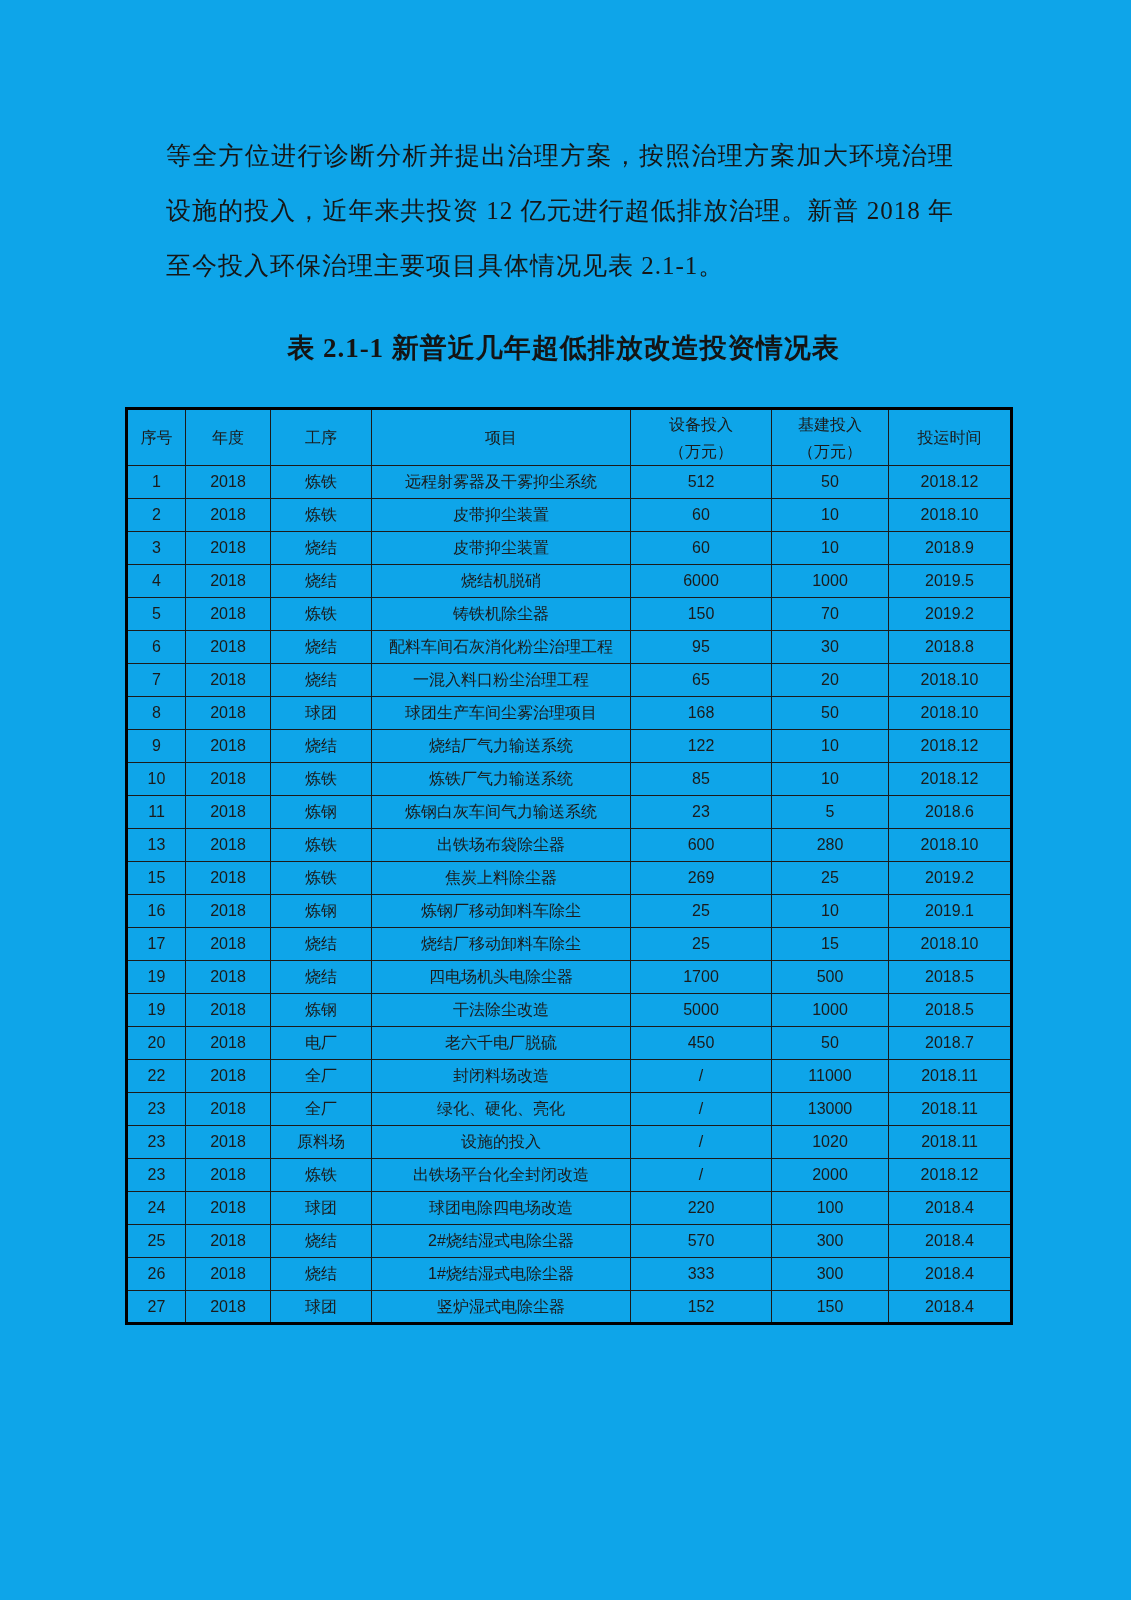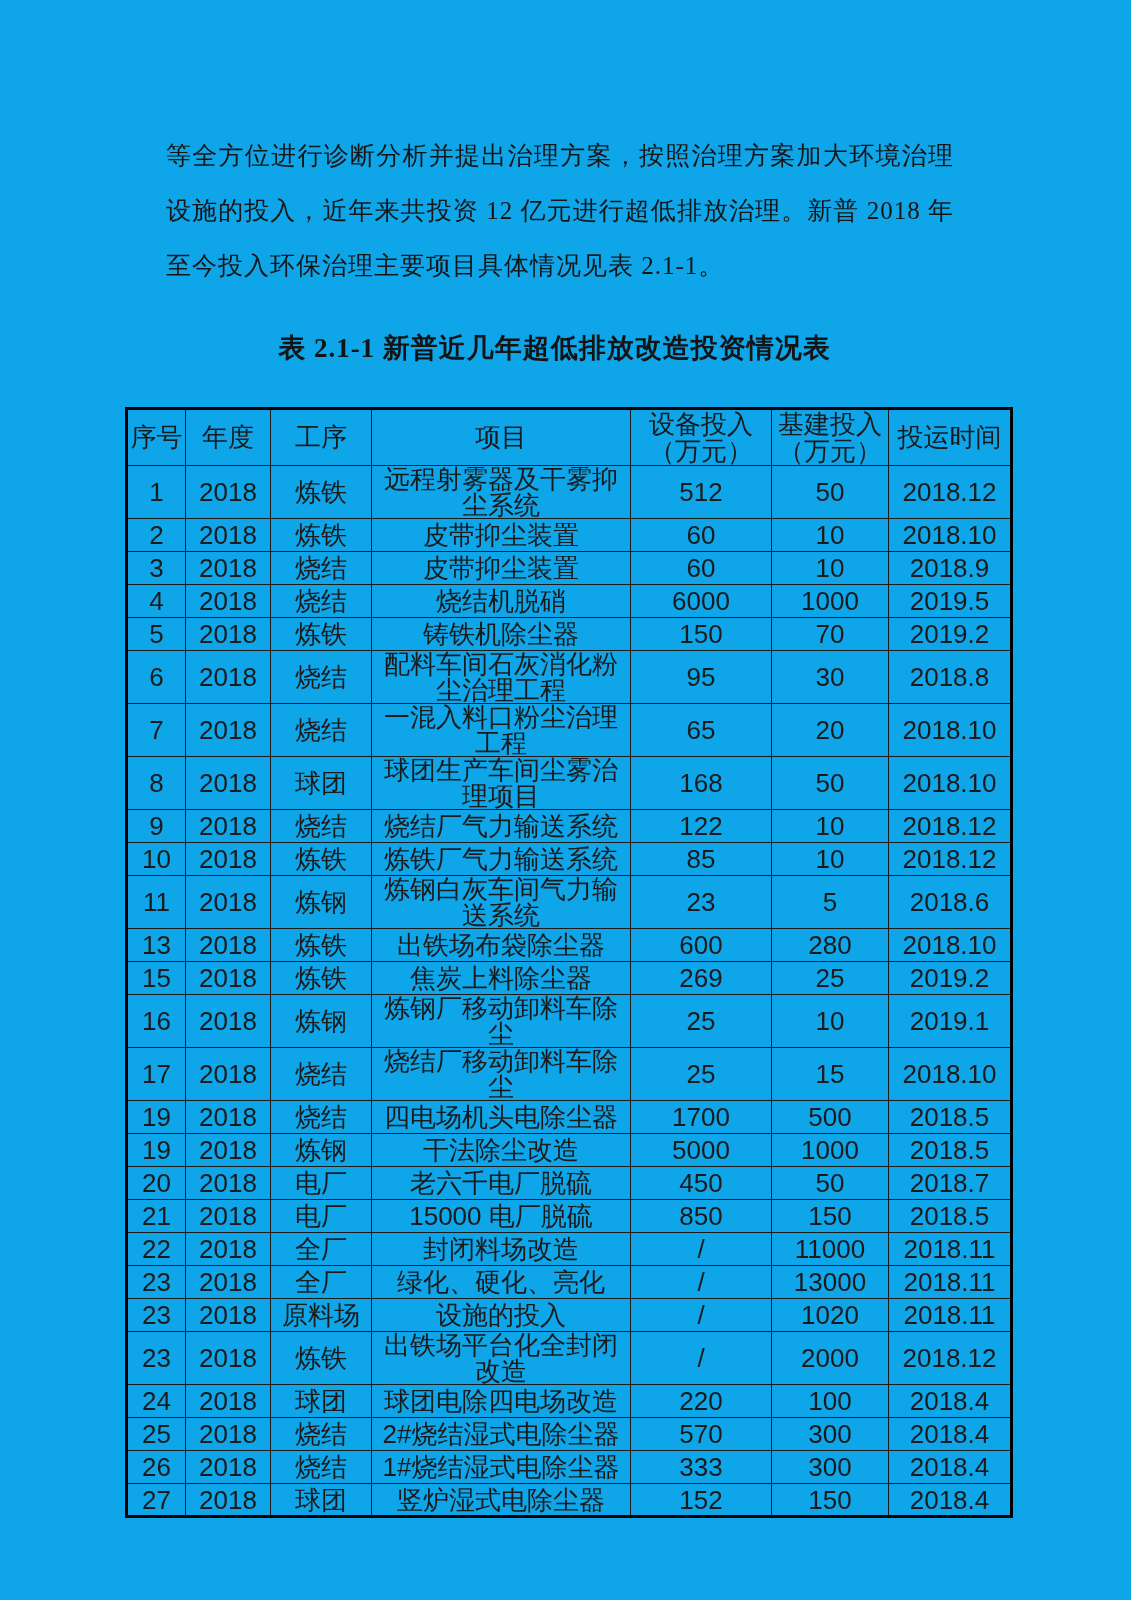--- a/index.html
+++ b/index.html
@@ -29,38 +29,38 @@
   }
   .para-line.justify {
     white-space: normal;
     text-align: justify;
     text-align-last: justify;
   }
   
   .table-title {
     position: absolute;
     top: 330px;
-    left: 112px;
+    left: 121px;
     width: 885px;
     text-align: center;
     font-size: 27px;
     font-weight: bold;
     letter-spacing: 1px;
     color: #141414;
   }
   
   table.inv {
     position: absolute;
     top: 407px;
     left: 125px;
     width: 885px;
     border-collapse: collapse;
     table-layout: fixed;
     font-family: "Liberation Sans", "DejaVu Sans", sans-serif;
-    font-size: 26px;
+    font-size: 16px;
     color: #1b1b1b;
     border: 3px solid #000000;
   }
   table.inv th, table.inv td {
     border: 1px solid #1b1b1b;
     text-align: center;
     vertical-align: middle;
     padding: 0 2px;
     overflow: hidden;
   }
@@ -266,29 +266,20 @@
         <tr>
           <td>20</td>
           <td>2018</td>
           <td>电厂</td>
           <td>老六千电厂脱硫</td>
           <td>450</td>
           <td>50</td>
           <td>2018.7</td>
         </tr>
         <tr>
-          <td>21</td>
-          <td>2018</td>
-          <td>电厂</td>
-          <td>15000 电厂脱硫</td>
-          <td>850</td>
-          <td>150</td>
-          <td>2018.5</td>
-        </tr>
-        <tr>
           <td>22</td>
           <td>2018</td>
           <td>全厂</td>
           <td>封闭料场改造</td>
           <td>/</td>
           <td>11000</td>
           <td>2018.11</td>
         </tr>
         <tr>
           <td>23</td>

